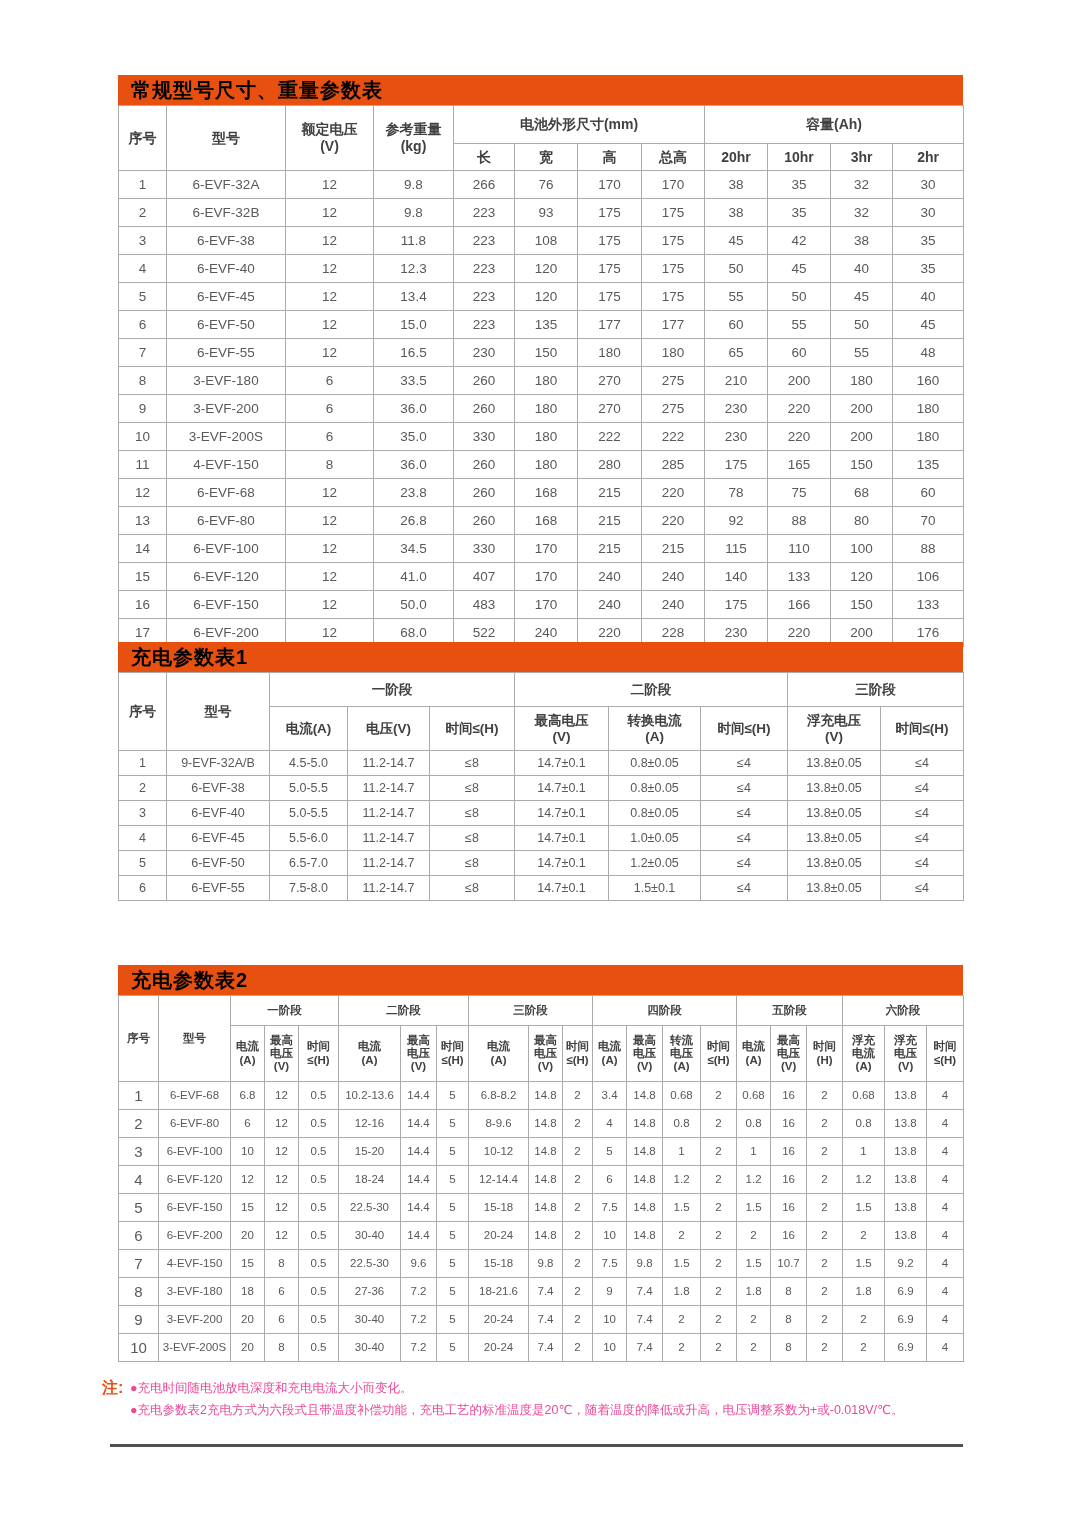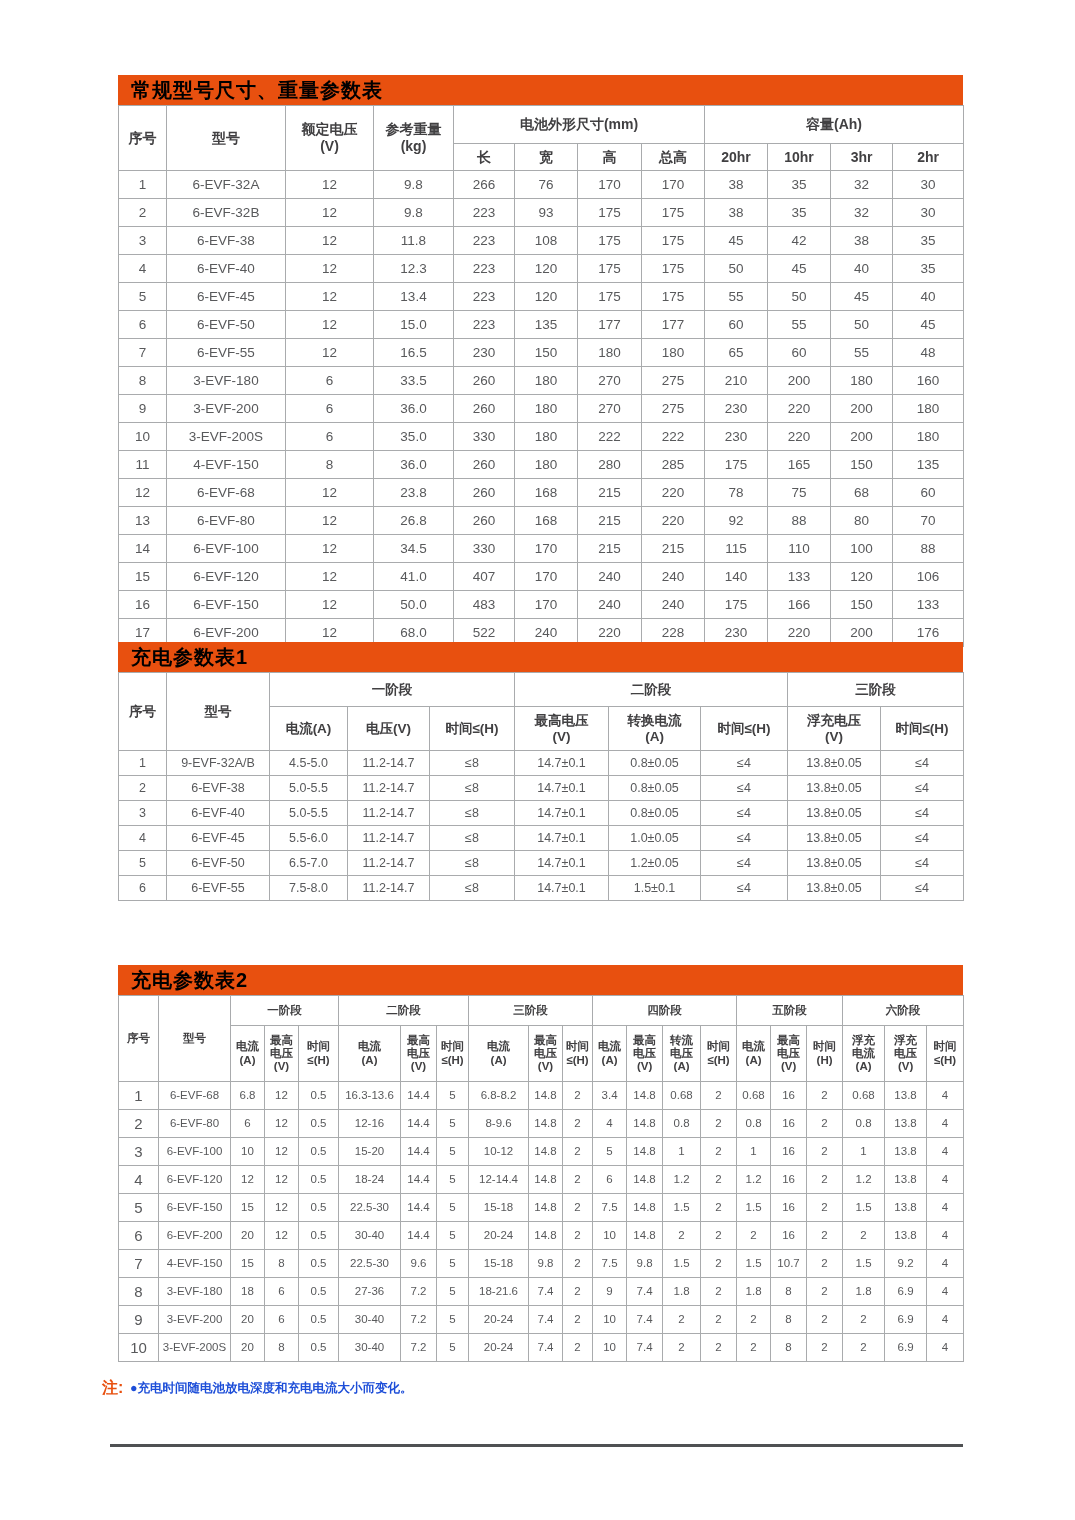--- a/index.html
+++ b/index.html
@@ -69,23 +69,23 @@
   .note-label {
     color: var(--accent, #e8500f);
     font-size: 16px;
     font-weight: bold;
     line-height: 22px;
     width: 28px;
     flex: 0 0 28px;
   }
   .note-lines { flex: 1; }
   .note-line {
-    color: #1d4ed8;
+    color: #ec4899;
     font-size: 12.5px;
-    font-weight: bold;
+    font-weight: normal;
     line-height: 22px;
     white-space: nowrap;
   }
   .rule {
     position: absolute;
     left: 110px;
     top: 1444px;
     width: 853px;
     height: 3px;
     background: #4f5153;
@@ -584,21 +584,21 @@
 ≤(H)</th>
           </tr>
         </thead>
       <tbody data-name="table3-body">
           <tr data-name="table-row">
             <td data-name="serial-cell">1</td>
             <td data-name="model-cell">6-EVF-68</td>
             <td data-name="value-cell">6.8</td>
             <td data-name="value-cell">12</td>
             <td data-name="value-cell">0.5</td>
-            <td data-name="value-cell">16.3-13.6</td>
+            <td data-name="value-cell">10.2-13.6</td>
             <td data-name="value-cell">14.4</td>
             <td data-name="value-cell">5</td>
             <td data-name="value-cell">6.8-8.2</td>
             <td data-name="value-cell">14.8</td>
             <td data-name="value-cell">2</td>
             <td data-name="value-cell">3.4</td>
             <td data-name="value-cell">14.8</td>
             <td data-name="value-cell">0.68</td>
             <td data-name="value-cell">2</td>
             <td data-name="value-cell">0.68</td>
@@ -816,18 +816,19 @@
             <td data-name="value-cell">4</td>
           </tr>
         </tbody>
     </table>
   </section>
 
   <div class="notes" data-name="footnotes">
     <span class="note-label" data-name="note-label">注:</span>
     <div class="note-lines" id="note-lines" data-name="note-list">
         <div class="note-line" data-name="note-item">●充电时间随电池放电深度和充电电流大小而变化。</div>
+        <div class="note-line" data-name="note-item">●充电参数表2充电方式为六段式且带温度补偿功能，充电工艺的标准温度是20℃，随着温度的降低或升高，电压调整系数为+或-0.018V/℃。</div>
       </div>
   </div>
 
   <div class="rule" data-name="bottom-divider"></div>
 
 </div>
 
 </body></html>

